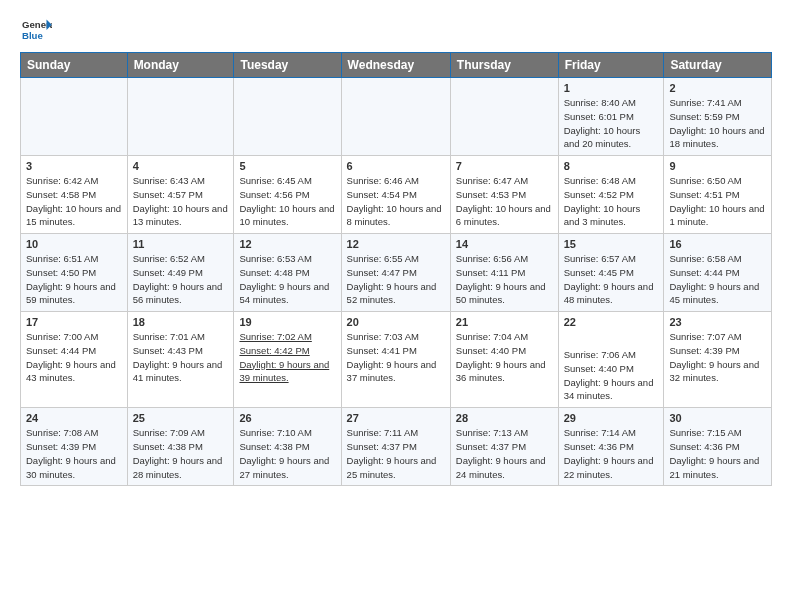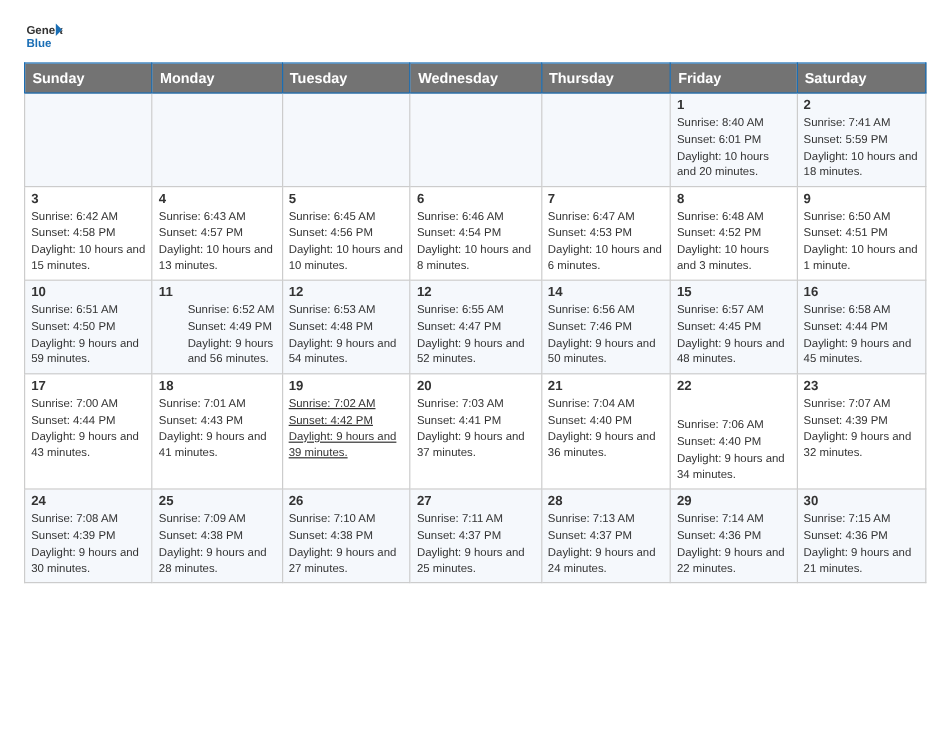--- a/index.html
+++ b/index.html
@@ -177,40 +177,40 @@
       </tr>
       <tr>
         <td>
           <span class="day-num">10</span>
           <div class="day-info" style="white-space: pre-line;">Sunrise: 6:51 AM
 Sunset: 4:50 PM
 Daylight: 9 hours and 59 minutes.</div>
         </td>
         <td>
           <span class="day-num">11</span>
-          <div class="day-info" style="white-space: pre-line; margin-left: 24px;">Sunrise: 6:52 AM
+          <div class="day-info" style="white-space: pre-line;">Sunrise: 6:52 AM
 Sunset: 4:49 PM
 Daylight: 9 hours and 56 minutes.</div>
         </td>
         <td>
           <span class="day-num">12</span>
           <div class="day-info" style="white-space: pre-line;">Sunrise: 6:53 AM
 Sunset: 4:48 PM
 Daylight: 9 hours and 54 minutes.</div>
         </td>
         <td>
           <span class="day-num">12</span>
           <div class="day-info" style="white-space: pre-line;">Sunrise: 6:55 AM
 Sunset: 4:47 PM
 Daylight: 9 hours and 52 minutes.</div>
         </td>
         <td>
           <span class="day-num">14</span>
           <div class="day-info" style="white-space: pre-line;">Sunrise: 6:56 AM
-Sunset: 7:46 PM
+Sunset: 4:11 PM
 Daylight: 9 hours and 50 minutes.</div>
         </td>
         <td>
           <span class="day-num">15</span>
           <div class="day-info" style="white-space: pre-line;">Sunrise: 6:57 AM
 Sunset: 4:45 PM
 Daylight: 9 hours and 48 minutes.</div>
         </td>
         <td>
           <span class="day-num">16</span>

